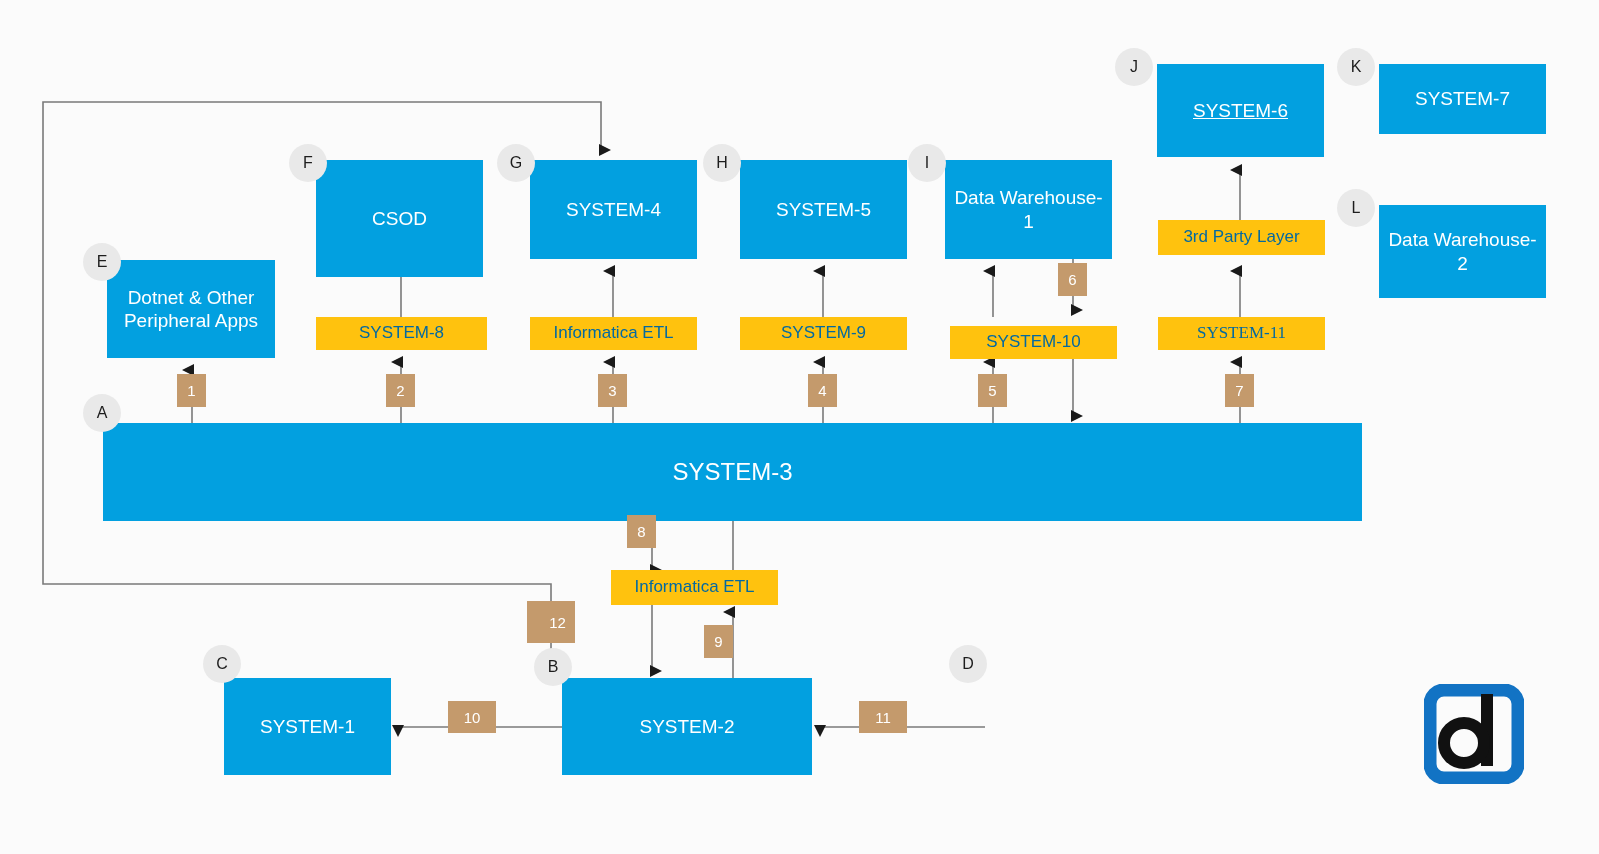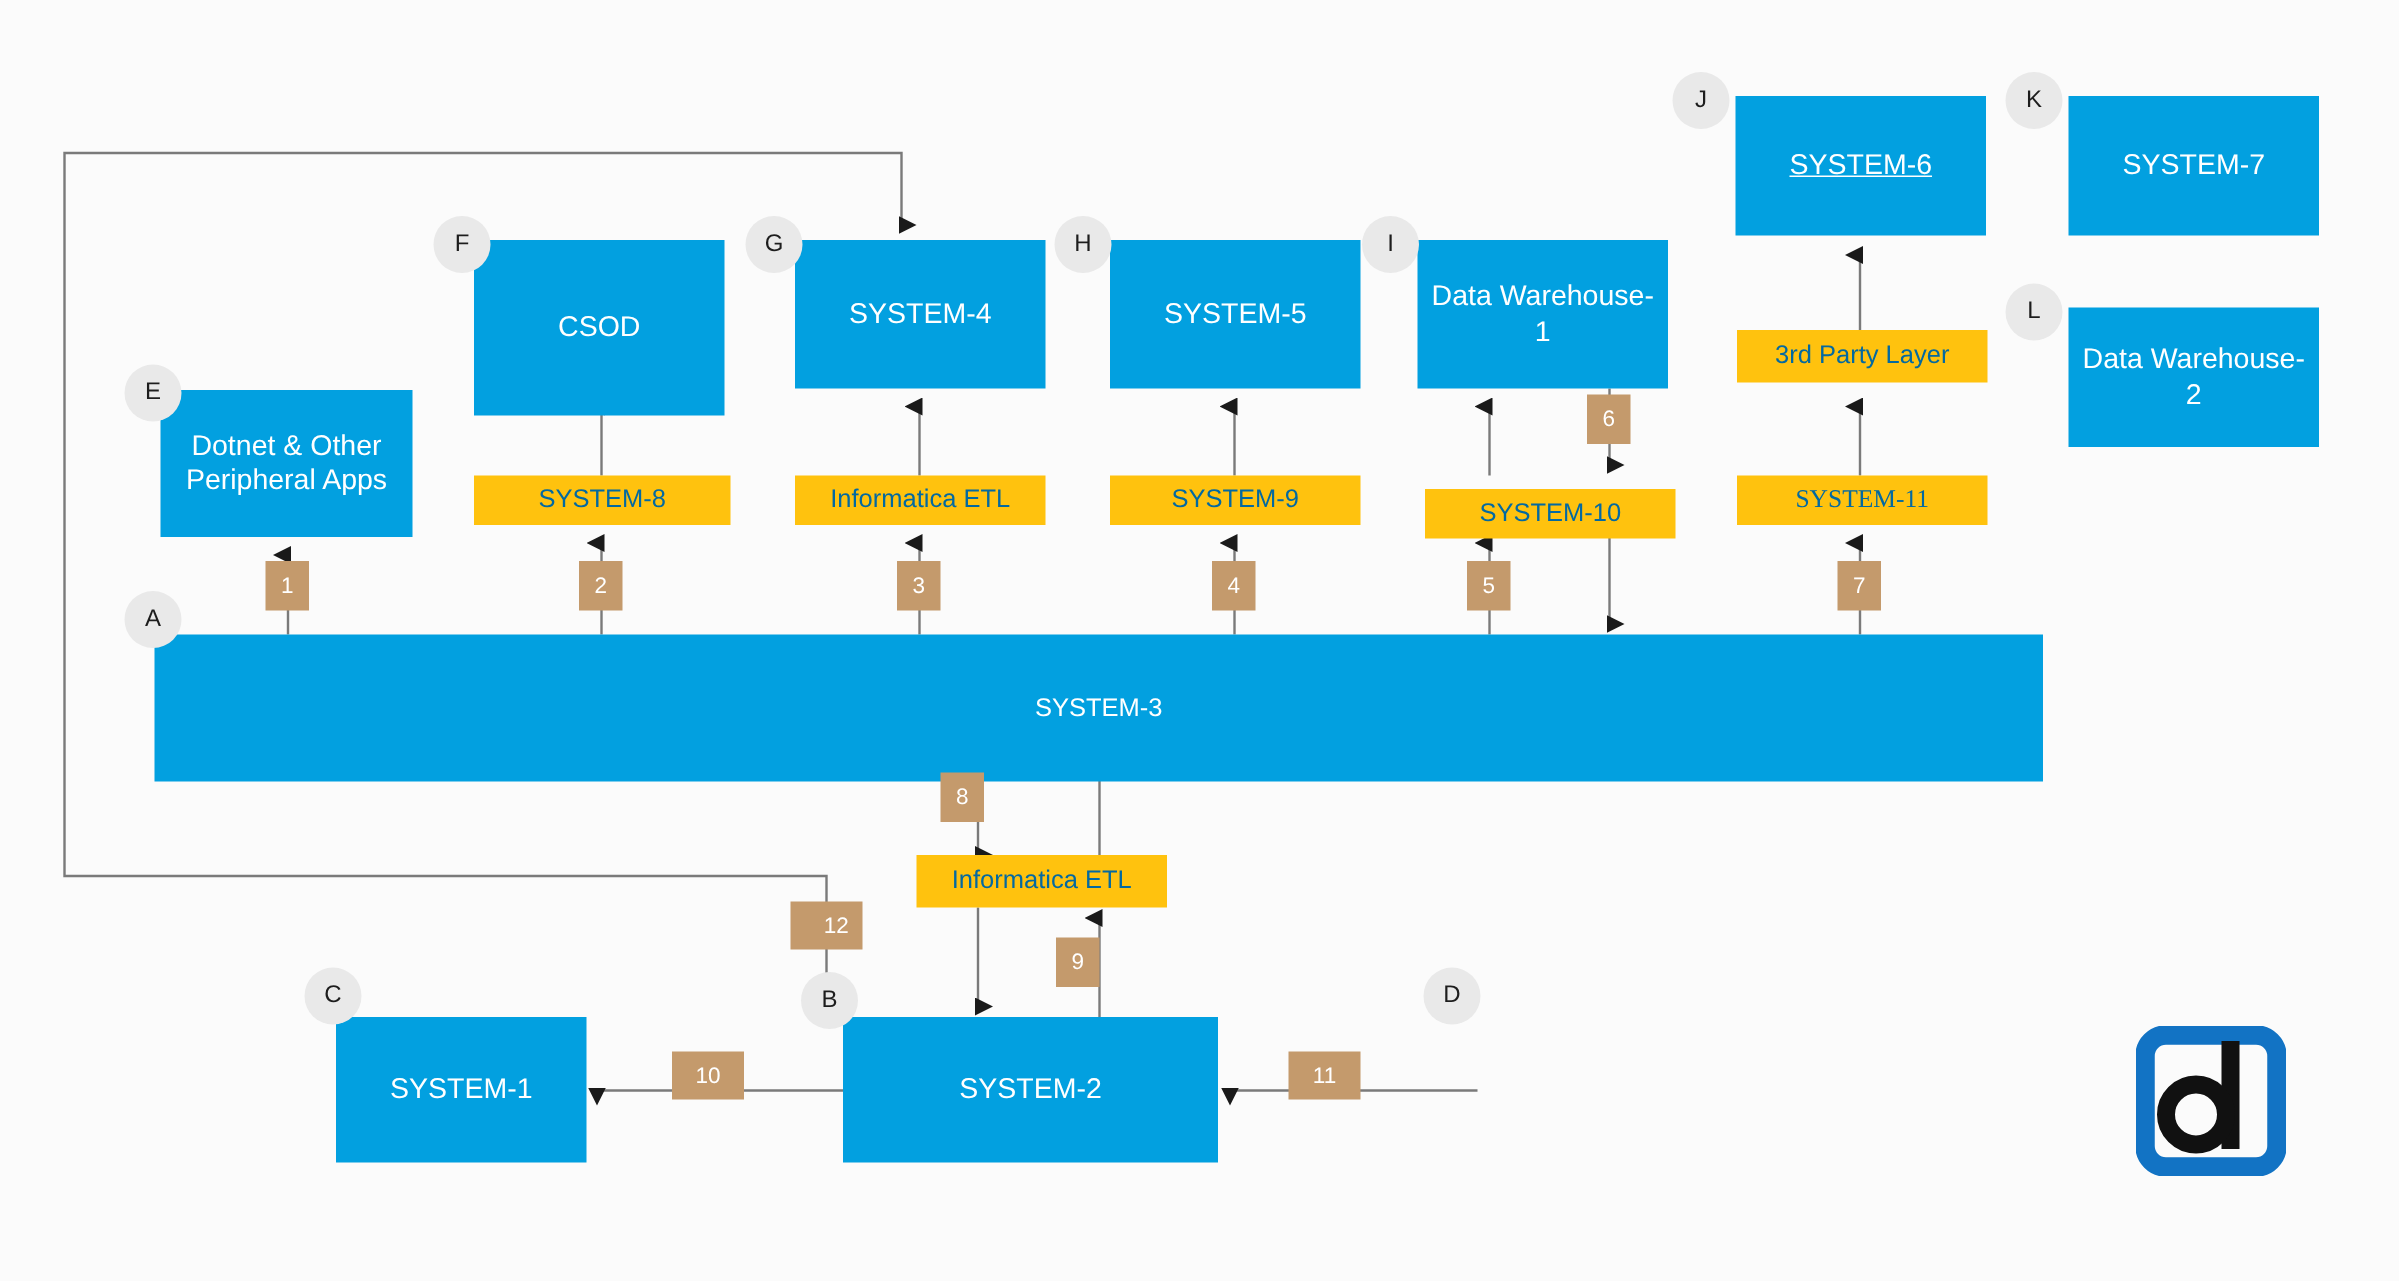--- a/index.html
+++ b/index.html
@@ -28,21 +28,21 @@
     color:#ffffff;
     font-size:19px;
     padding:2px 6px;
   }
   .node.orange{
     background:#ffc20e;
     color:#0369a1;
     font-size:17px;
     padding:0 4px;
   }
-  .node.wide{font-size:17px;}
+  .node.wide{font-size:24px;}
 
   
   .badge{
     position:absolute;
     width:38px;height:38px;border-radius:50%;
     background:#e9e9e9;
     color:#1d1d1d;
     display:flex;align-items:center;justify-content:center;
     font-size:16px;
     z-index:5;
@@ -183,21 +183,21 @@
   </div>
 
   <div class="node blue" style="left:945px;top:160px;width:167px;height:99px;">
     <span>Data Warehouse-1</span>
   </div>
 
   <div class="node blue" style="left:1157px;top:64px;width:167px;height:93px;text-decoration:underline;">
     <span>SYSTEM-6</span>
   </div>
 
-  <div class="node blue" style="left:1379px;top:64px;width:167px;height:93px;">
+  <div class="node blue" style="left:1379px;top:64px;width:167px;height:70px;">
     <span>SYSTEM-7</span>
   </div>
 
   <div class="node blue" style="left:1379px;top:205px;width:167px;height:93px;">
     <span>Data Warehouse-2</span>
   </div>
 
   <div class="node blue" style="left:224px;top:678px;width:167px;height:97px;">
     <span>SYSTEM-1</span>
   </div>
@@ -261,21 +261,21 @@
   </div>
   <div class="num" style="left:704px;top:625px;width:29px;height:33px;">
     <span>9</span>
   </div>
   <div class="num" style="left:448px;top:701px;width:48px;height:32px;">
     <span>10</span>
   </div>
   <div class="num" style="left:859px;top:701px;width:48px;height:32px;">
     <span>11</span>
   </div>
-  <div class="num" style="left:527px;top:601px;width:48px;height:32px;padding-left:13px;">
+  <div class="num" style="left:527px;top:601px;width:48px;height:42px;padding-left:13px;">
     <span>12</span>
   </div>
 
   <svg id="logo" viewBox="0 0 100 100" xmlns="http://www.w3.org/2000/svg">
     <rect x="6" y="6" width="88" height="88" rx="14" ry="14" fill="none" stroke="#1273c4" stroke-width="13"></rect>
     <g>
       <rect x="57" y="10" width="12" height="72" fill="#111111"></rect>
       <circle cx="40" cy="59" r="20" fill="none" stroke="#111111" stroke-width="12"></circle>
     </g>
   </svg>

